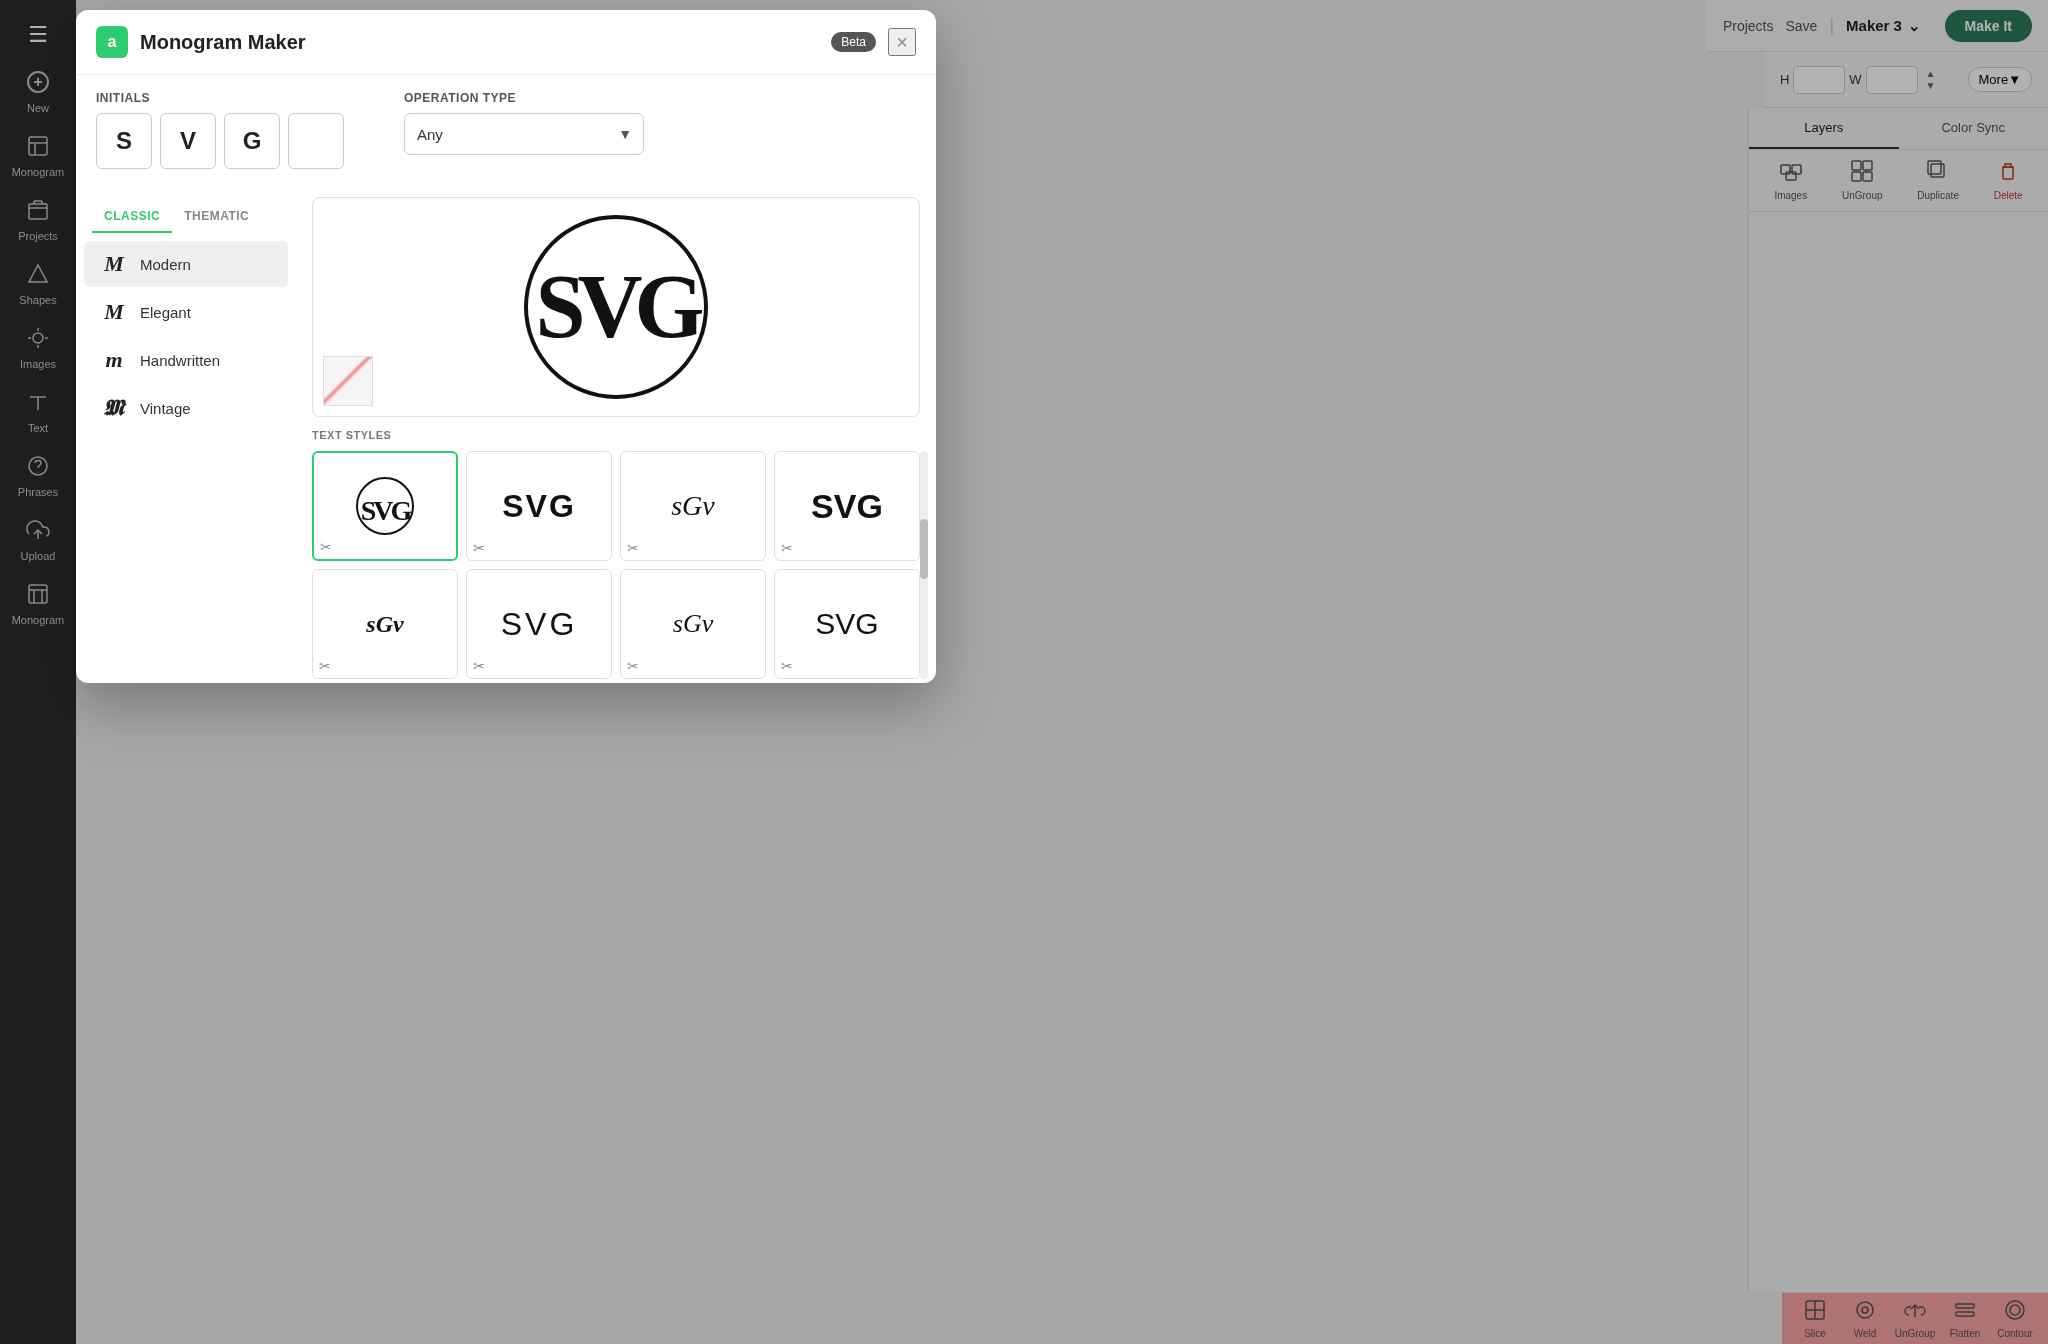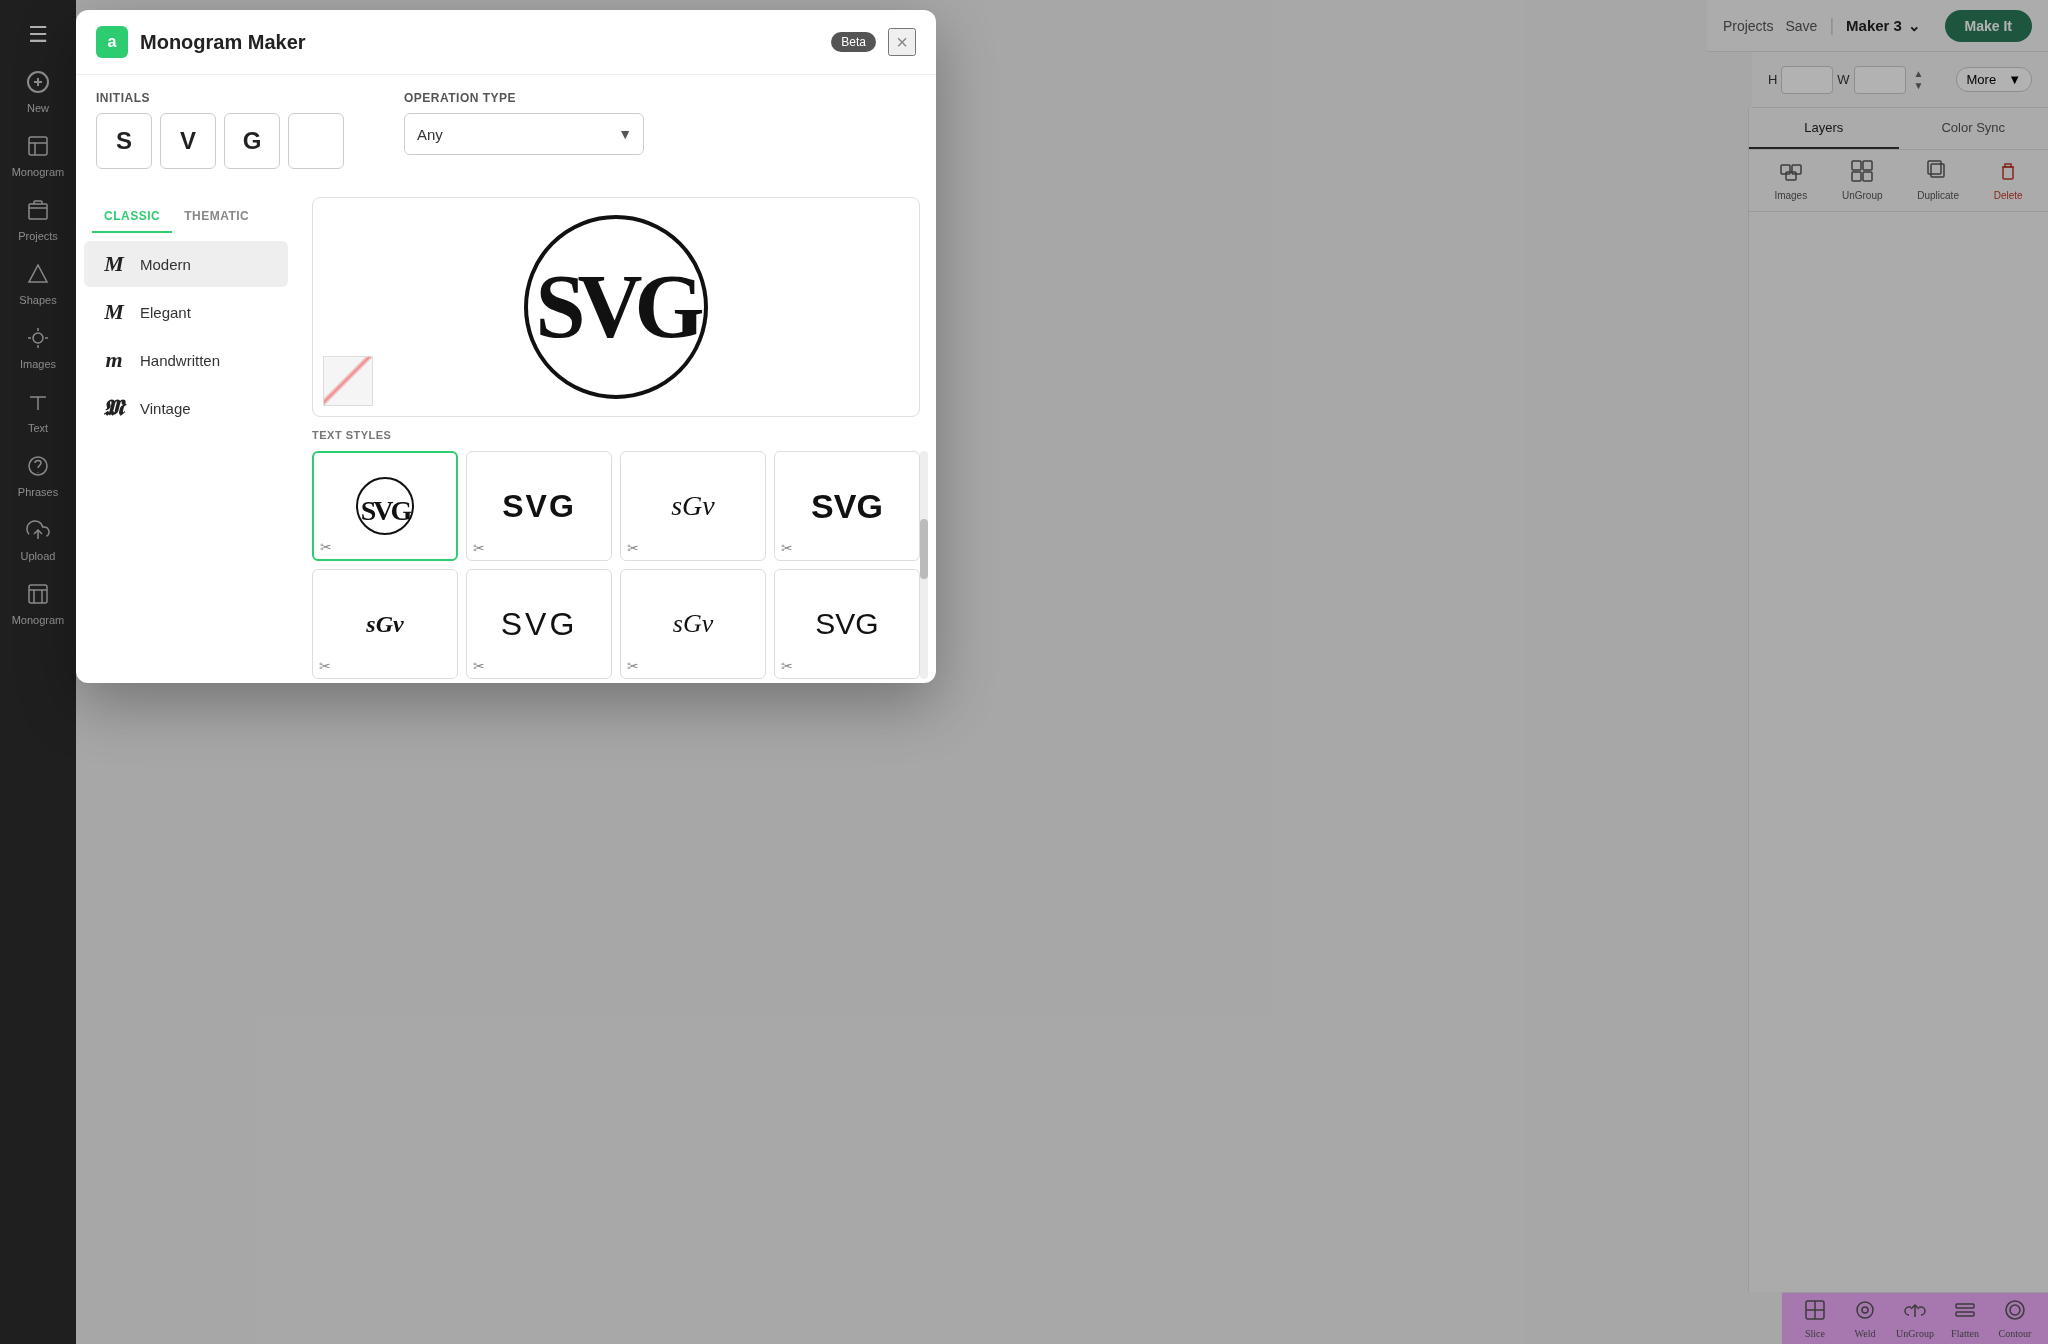--- a/index.html
+++ b/index.html
@@ -90,21 +90,21 @@
     }
     .more-btn {
       background: white;
       border: 1px solid #ccc;
       border-radius: 12px;
       padding: 4px 10px;
       font-size: 13px;
       cursor: pointer;
       display: flex;
       align-items: center;
-      gap: 12px;
+      gap: 0;
     }
 
     
     .right-panel {
       width: 300px;
       height: 100%;
       background: #f5f5f5;
       border-left: 1px solid #ddd;
       display: flex;
       flex-direction: column;
@@ -172,27 +172,26 @@
       align-items: center;
       padding-left: 30px;
       font-size: 10px;
       color: #888;
       gap: 40px;
     }
 
     
     .bottom-bar {
       height: 52px;
-      background: #f0abfc;
+      background: #fca5a5;
       border-top: 1px solid #ddd;
       display: flex;
       align-items: center;
       justify-content: space-around;
       padding: 0 8px;
-      font-family: Liberation Serif, serif;
     }
     .bottom-tool {
       display: flex;
       flex-direction: column;
       align-items: center;
       gap: 2px;
       cursor: pointer;
       color: #555;
       min-width: 50px;
     }

